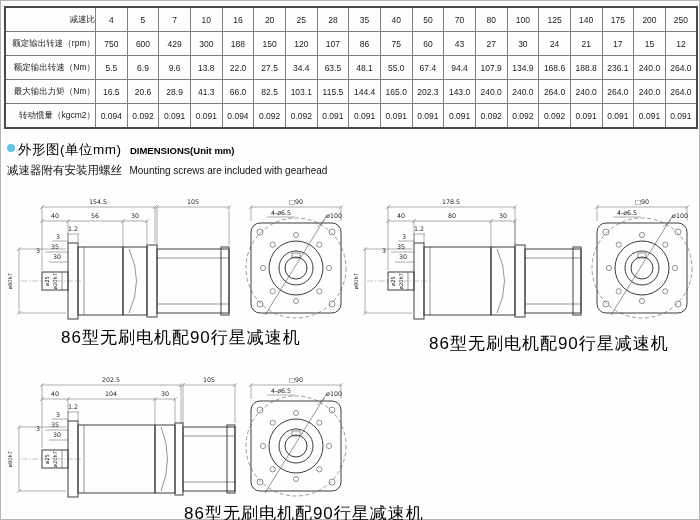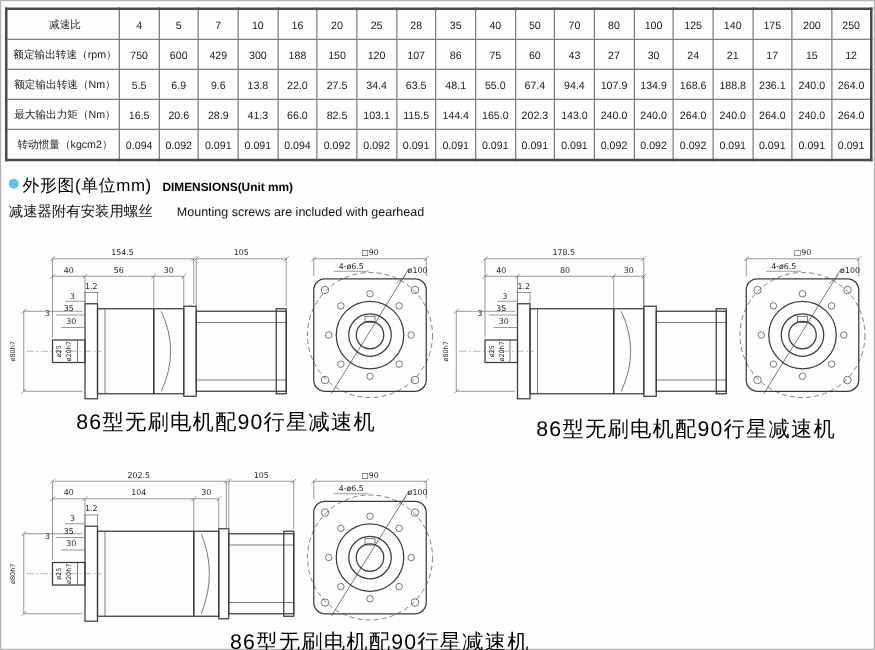--- a/index.html
+++ b/index.html
@@ -3,29 +3,29 @@
 <meta charset="utf-8">
 <style>
   html,body{margin:0;padding:0}
   body{width:700px;height:520px;position:relative;overflow:hidden;background:#d6d6d6;
        font-family:"Liberation Sans",sans-serif}
   .page{position:absolute;left:0;top:0;width:698px;height:518px;background:#fefefe;border:1px solid #b5b5b5}
   
   .spec{position:absolute;left:3px;top:5px;width:694px;border-collapse:collapse;table-layout:fixed;
         font-size:8.5px;color:#1a1a1a;border:2px solid #4a4a4a}
   .spec th,.spec td{border:1px solid #7d7d7d;height:23px;padding:0;text-align:center;font-weight:normal;overflow:hidden;white-space:nowrap}
-  .spec th{width:86px;text-align:center;padding-left:3px}
+  .spec th{width:86px;text-align:right;padding-left:3px}
   
   .sect{position:absolute;left:6px;top:139px;color:#000}
   .bullet{display:inline-block;width:8px;height:8px;border-radius:50%;background:#5fc4e8;vertical-align:2px;margin-right:3px}
   .scn{font-size:13.5px;font-weight:normal;letter-spacing:.5px}
   .sen{font-size:9.5px;font-weight:bold;margin-left:4px}
   .note{position:absolute;left:6px;top:159px;color:#111}
   .ncn{font-size:11.5px}
-  .nen{font-size:10px;margin-left:15px}
+  .nen{font-size:10px;margin-left:3px}
   
   .sv{position:absolute}
   .s{fill:none;stroke:#3c3c3c;stroke-width:1}
   .t{fill:none;stroke:#3c3c3c;stroke-width:.55}
   .dim{fill:none;stroke:#6a6a6a;stroke-width:.55}
   .cl{fill:none;stroke:#8a8a8a;stroke-width:.5;stroke-dasharray:6 2 1.5 2}
   .dash{fill:none;stroke:#5a5a5a;stroke-width:.6;stroke-dasharray:4 2.5}
   svg text{font-family:"DejaVu Sans",sans-serif;font-size:6.3px;fill:#222;text-anchor:middle}
   svg text.rot{font-size:5.2px}
   .caption{position:absolute;font-family:Liberation Sans, sans-serif;font-size:17px;color:#000;letter-spacing:1px}

